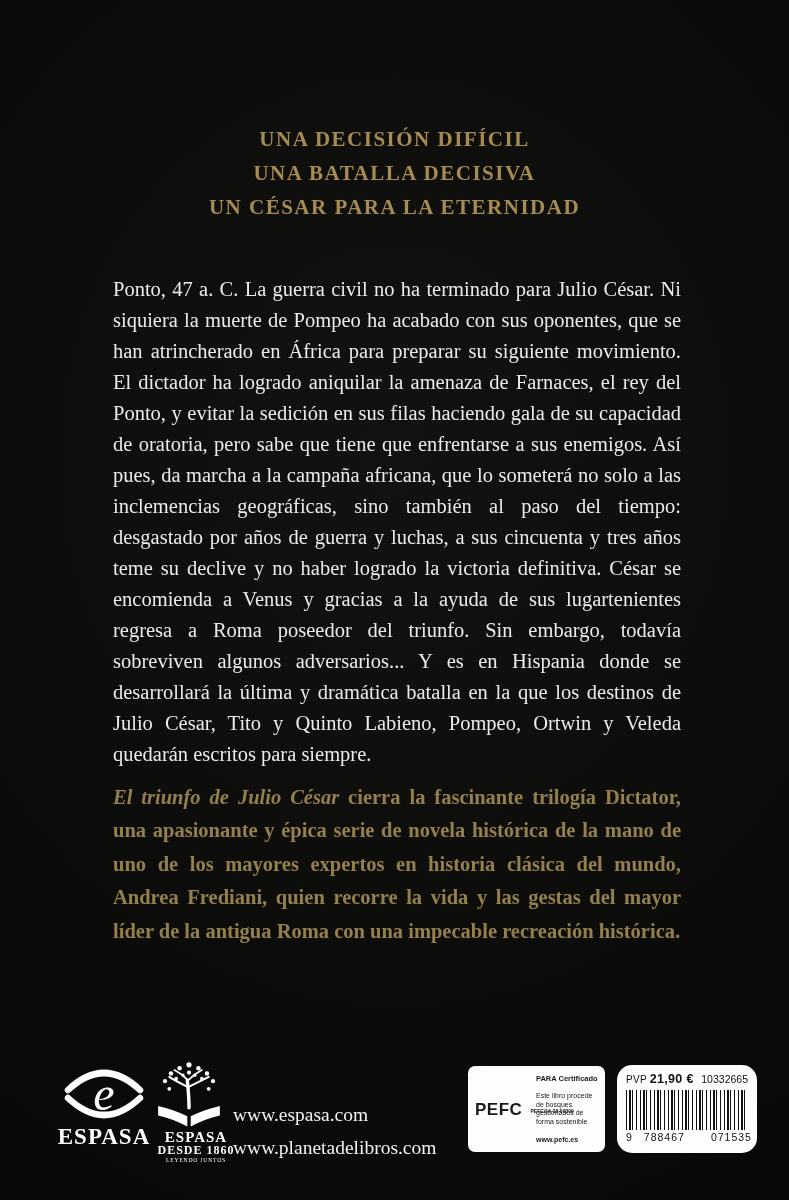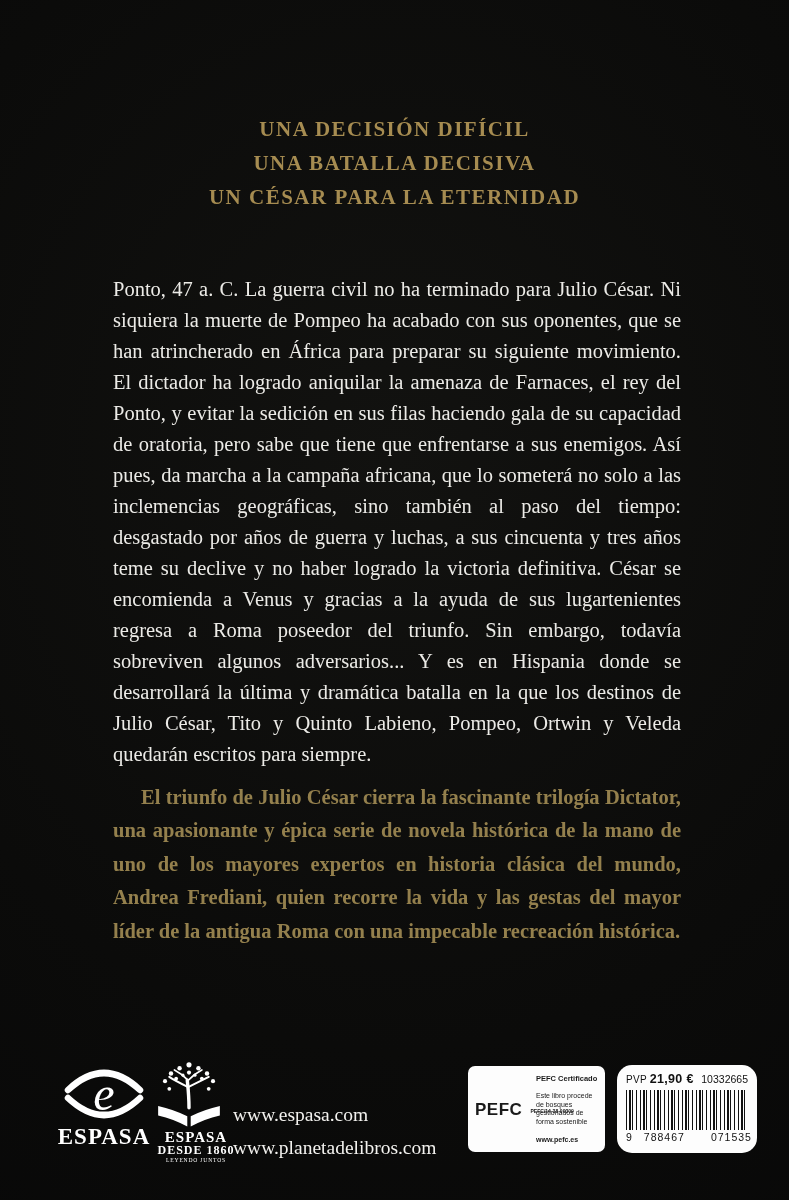--- a/index.html
+++ b/index.html
@@ -6,21 +6,21 @@
   .page{
     position:relative;
     width:789px;height:1200px;
     margin:0 auto;
     background:radial-gradient(120% 90% at 50% 38%, #121210 0%, #0b0b0a 55%, #070707 100%);
     overflow:hidden;
     font-family:"Liberation Serif","DejaVu Serif",serif;
   }
   
   .headline{
-    position:absolute;top:112px;left:0;right:0;
+    position:absolute;top:122px;left:0;right:0;
     text-align:center;
     color:#a68c51;
     font-weight:700;
     font-size:21px;
     line-height:34px;
     letter-spacing:1.5px;
   }
   
   .synopsis{
     position:absolute;left:113px;top:253px;width:568px;
@@ -35,21 +35,21 @@
   .promo{
     position:absolute;left:113px;top:760px;width:568px;
     color:#94804d;
     font-size:20.5px;
     font-weight:600;
     line-height:33.5px;
     text-align:justify;
     hyphens:auto;
     -webkit-hyphens:auto;
   }
-  .promo .italic{margin-left:28px;}
+  .promo .italic{font-style:italic;}
   
   .footer{position:absolute;left:0;top:1050px;width:789px;height:150px;}
   .espasa-block{
     position:absolute;left:52px;top:14px;width:104px;
     text-align:center;color:#fff;
   }
   .espasa-block .label{
     font-size:23px;font-weight:700;letter-spacing:1px;margin-top:2px;
   }
   .tree-block{
@@ -185,21 +185,21 @@
           <polygon points="50,6 58,16 46,19" fill="#111"></polygon>
           <circle cx="21" cy="24" r="8" fill="#111"></circle>
           <rect x="19.5" y="30" width="3" height="10" fill="#111"></rect>
           <polygon points="38,14 46,34 30,34" fill="#111"></polygon>
           <rect x="36.5" y="33" width="3" height="7" fill="#111"></rect>
         </svg>
         <div class="pefc-word">PEFC</div>
         <div class="pefc-code">PEFC/14-38-00309</div>
       </div>
       <div class="pefc-right">
-        <div class="cert">PEFC Certificado</div>
+        <div class="cert">PARA Certificado</div>
         <div class="desc">Este libro procede de bosques gestionados de forma sostenible</div>
         <div class="purl">www.pefc.es</div>
       </div>
     </div>
 
     <div class="barcode-box">
       <div class="price-row">
         <span class="price-left"><span>PVP</span> <b>21,90 €</b></span>
         <span class="sku">10332665</span>
       </div>

